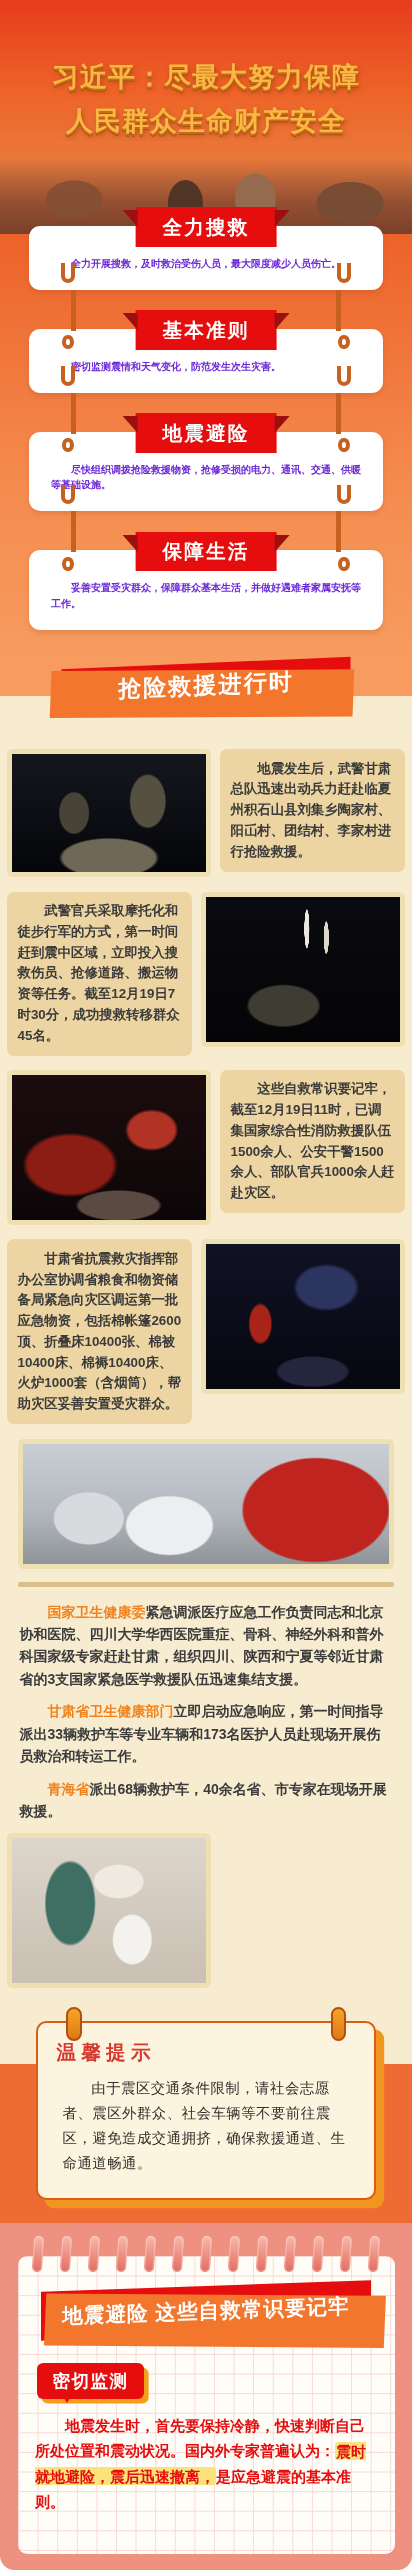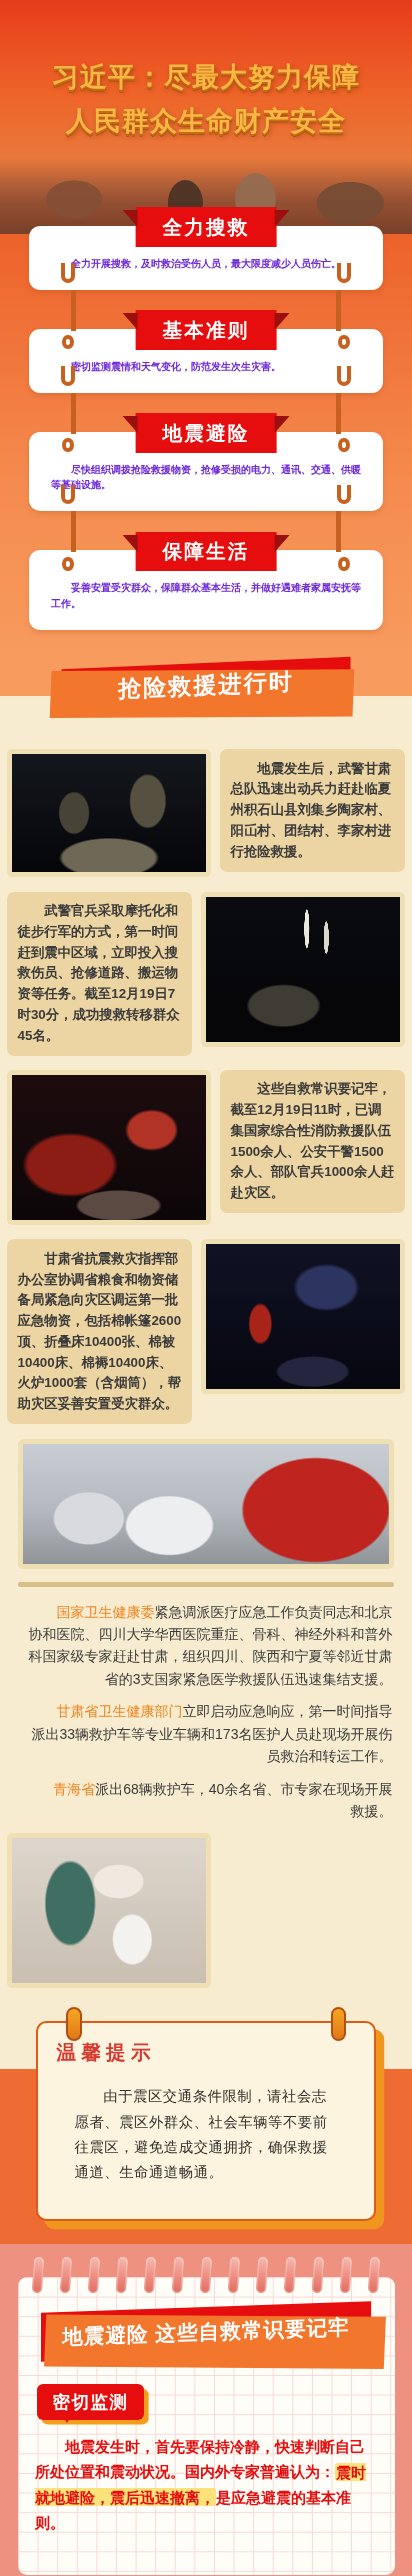--- a/index.html
+++ b/index.html
@@ -74,36 +74,36 @@
   .ph-d{background:radial-gradient(57px 41px at 62% 30%,#2c3560 0 50%,transparent 58%),
     radial-gradient(20.6px 36px at 28% 55%,#a82418 0 50%,transparent 58%),
     radial-gradient(62px 26px at 55% 88%,#23263c 0 55%,transparent 60%),
     linear-gradient(#101225,#070710);}
   .wide-photo{margin:0 11.3px 13.4px;height:130px;border:5.2px solid #efe0b4;border-radius:5.2px;
     background:radial-gradient(124px 88px at 80% 55%,#bf241e 0 58%,transparent 60%),
     radial-gradient(77px 52px at 40% 68%,#eceef0 0 55%,transparent 58%),
     radial-gradient(62px 46px at 18% 62%,#d8dadd 0 55%,transparent 58%),
     linear-gradient(180deg,#c9ced4 0%,#b4b9bf 55%,#8f9499 100%);}
   .divider{height:5.2px;background:#d9c08b;margin:0 11.3px 13.4px;border-radius:2.1px;}
-  .para{margin:0 12.4px 10.3px;font-size:14px;line-height:1.6;font-weight:normal;color:#3b3b3b;text-indent:2em;text-align:right;}
+  .para{margin:0 12.4px 10.3px;font-size:14px;line-height:1.6;font-weight:bold;color:#3b3b3b;text-indent:2em;}
   .para .acc{color:#f0831e;}
   .ph-e{background:radial-gradient(46px 77px at 30% 45%,#3f6e63 0 52%,transparent 56%),
     radial-gradient(36px 46px at 62% 70%,#f4f2ee 0 52%,transparent 56%),
     radial-gradient(46px 31px at 55% 30%,#efe9df 0 52%,transparent 56%),
     linear-gradient(#ddd6cc,#c9bfb2);}
 
   
   .tips-wrap{background:linear-gradient(180deg,#f8ecd0 0 26%,#ee6b33 26% 100%);padding:13.4px 36px 23px;}
   .tips-card{position:relative;background:#fdf4df;border:2.6px solid #d95d16;border-radius:10.3px;
     padding:15.5px 18.5px 15.5px;box-shadow:8.2px 8.2px 0 #f0951d;}
   .pin{position:absolute;top:-15.5px;width:15.5px;height:34px;border-radius:8.2px;
     background:linear-gradient(#f5a623,#e07818);border:2.6px solid #b44f12;}
   .pin.l{left:28px;} .pin.r{right:28px;}
   .tips-title{text-align:left;color:#d43a2f;font-size:19.6px;font-weight:bold;letter-spacing:5.2px;margin:1px 0 9.3px;}
-  .tips-text{margin:18px;font-size:14.4px;line-height:1.75;color:#33312e;text-indent:2em;letter-spacing:0.5px;}
+  .tips-text{margin:6px;font-size:14.4px;line-height:1.75;color:#33312e;text-indent:2em;letter-spacing:0.5px;}
 
   
   .notebook{background:#ef9181;border-radius:0 0 14.4px 14.4px;padding:33px 17.5px 15.5px;position:relative;}
   .rings{position:absolute;top:13.4px;left:33px;right:33px;display:flex;justify-content:space-between;z-index:3;}
   .ring-sp{width:10.3px;height:36px;border-radius:6.2px;transform:rotate(4deg);
     background:linear-gradient(180deg,#f7b9ae 0%,#ee8d80 55%,#e06d60 100%);
     box-shadow:inset 0 0 0 1.5px rgba(255,255,255,.28);}
   .sheet{background:#fffdf8;border-radius:9.3px;padding:27px 15.5px 24px;
     background-image:linear-gradient(#f8d9d4 0.5px,transparent 0.5px),linear-gradient(90deg,#f8d9d4 0.5px,transparent 0.5px);
     background-size:19.6px 19.6px;}

